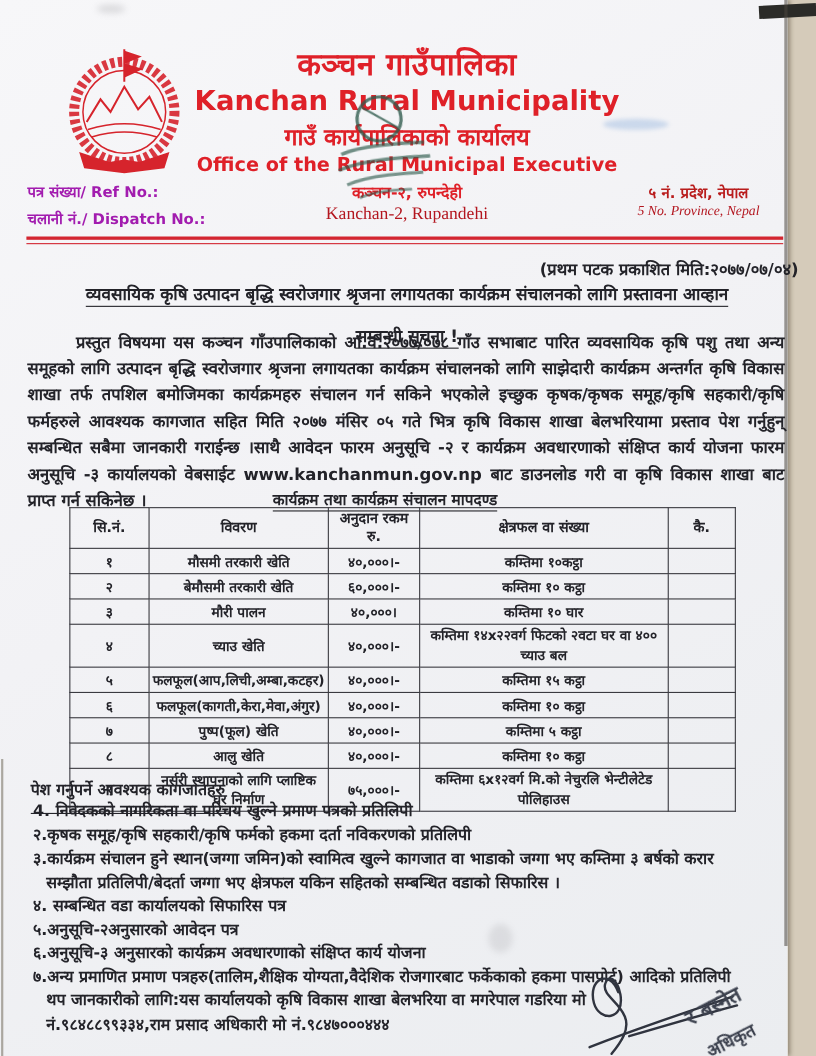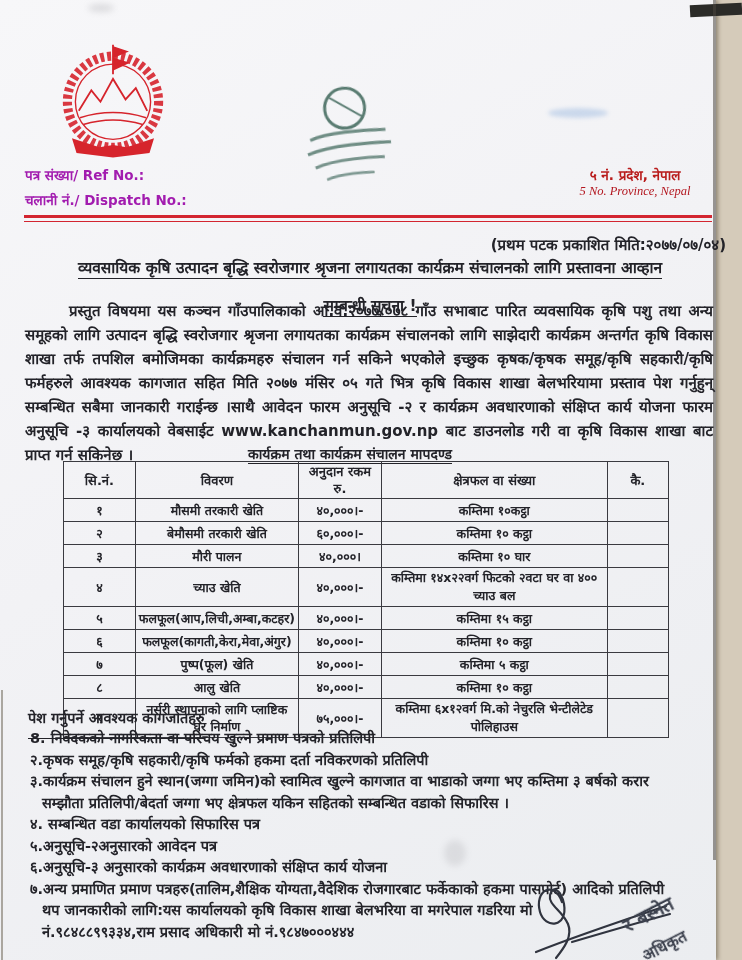--- a/index.html
+++ b/index.html
@@ -92,20 +92,28 @@
         <path d="M50 6 l12 4 -12 5 M50 16 l13 4 -13 6" stroke-width="1.4" fill="#d6242c"></path>
         <circle cx="50" cy="54" r="40" stroke-width="8" stroke-dasharray="3.5 2.6" opacity=".9"></circle>
         <circle cx="50" cy="54" r="33" stroke-width="1.2"></circle>
         <path d="M20 62 L31 44 L39 54 L50 34 L61 52 L70 42 L80 62" stroke-width="1.6"></path>
         <path d="M21 68 Q50 59 79 68 M24 74 Q50 66 76 74" stroke-width="1.3"></path>
         <path d="M14 86 L38 94 L50 92 L62 94 L86 86 L82 99 L50 103 L18 99 Z" fill="#d6242c" stroke="none"></path>
       </g>
     </svg>
   </div>
 
+  <div id="head-center">
+    <div class="t-np red">कञ्चन गाउँपालिका</div>
+    <div class="t-en red">Kanchan Rural Municipality</div>
+    <div class="t-off-np red">गाउँ कार्यपालिकाको कार्यालय</div>
+    <div class="t-off-en red">Office of the Rural Municipal  Executive</div>
+    <div class="t-addr-np red">कञ्चन-२, रुपन्देही</div>
+    <div class="t-addr-en">Kanchan-2, Rupandehi</div>
+  </div>
 
   <div id="hdr-stamp">
     <svg width="130" height="120" viewBox="0 0 130 120">
       <g fill="none" stroke="#2e5a4c">
         <circle cx="66" cy="24" r="20" stroke-width="3"></circle>
         <path d="M52 12 L82 34" stroke-width="2"></path>
         <path d="M28 52 q20 -7 76 -2" stroke-width="3.2" opacity=".85"></path>
         <path d="M24 66 q26 -8 84 -3" stroke-width="3.2" opacity=".85"></path>
         <path d="M30 80 q22 -7 70 -3" stroke-width="3" opacity=".8"></path>
         <path d="M40 93 q16 -5 48 -2" stroke-width="2.6" opacity=".75"></path>
@@ -202,21 +210,21 @@
           <td>नर्सरी स्थापनाको लागि प्लाष्टिक घर निर्माण</td>
           <td>७५,०००।-</td>
           <td style="line-height:18px;">कम्तिमा ६x१२वर्ग मि.को नेचुरलि भेन्टीलेटेड पोलिहाउस</td>
           <td></td>
         </tr>
   </tbody>
     </table>
 
   <div id="docs-head" class="ink"><span>पेश गर्नुपर्ने आवश्यक कागजातहरु</span></div>
   <div id="docs-list" class="ink">
-    <div>8. निवेदकको नागरिकता वा परिचय खुल्ने प्रमाण पत्रको प्रतिलिपी</div>
+    <div>4. निवेदकको नागरिकता वा परिचय खुल्ने प्रमाण पत्रको प्रतिलिपी</div>
     <div>२.कृषक समूह/कृषि सहकारी/कृषि फर्मको हकमा दर्ता नविकरणको प्रतिलिपी</div>
     <div>३.कार्यक्रम संचालन हुने स्थान(जग्गा जमिन)को स्वामित्व खुल्ने कागजात वा भाडाको जग्गा भए कम्तिमा ३ बर्षको करार</div>
     <div class="cont">सम्झौता प्रतिलिपी/बेदर्ता जग्गा भए क्षेत्रफल यकिन सहितको सम्बन्धित वडाको सिफारिस ।</div>
     <div>४. सम्बन्धित वडा कार्यालयको सिफारिस पत्र</div>
     <div>५.अनुसूचि-२अनुसारको आवेदन पत्र</div>
     <div>६.अनुसूचि-३ अनुसारको कार्यक्रम अवधारणाको संक्षिप्त कार्य योजना</div>
     <div>७.अन्य प्रमाणित प्रमाण पत्रहरु(तालिम,शैक्षिक योग्यता,वैदेशिक रोजगारबाट फर्केकाको हकमा पासपोर्ट) आदिको प्रतिलिपी</div>
     <div class="cont">थप जानकारीको लागि:यस कार्यालयको कृषि विकास शाखा बेलभरिया वा मगरेपाल गडरिया मो</div>
     <div class="cont">नं.९८४८८९९३३४,राम प्रसाद अधिकारी मो नं.९८४७०००४४४</div>
   </div>

